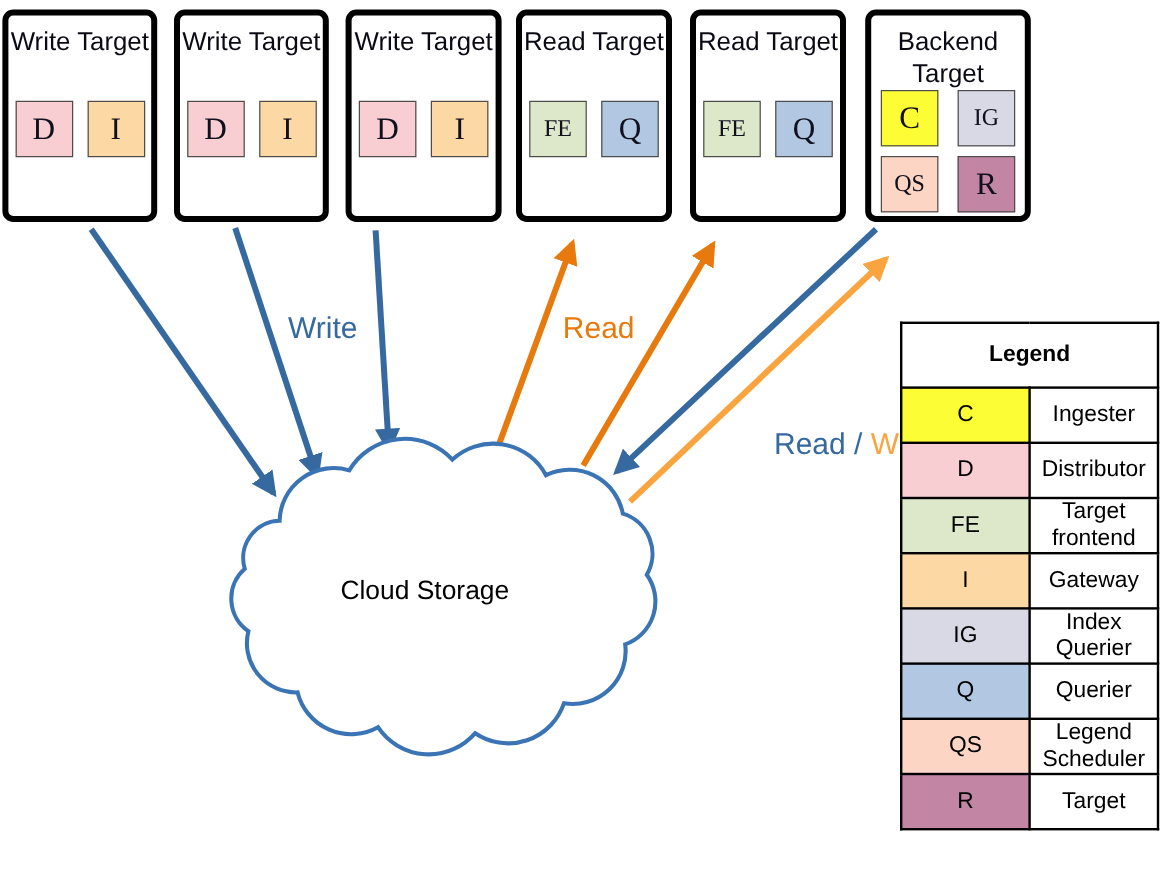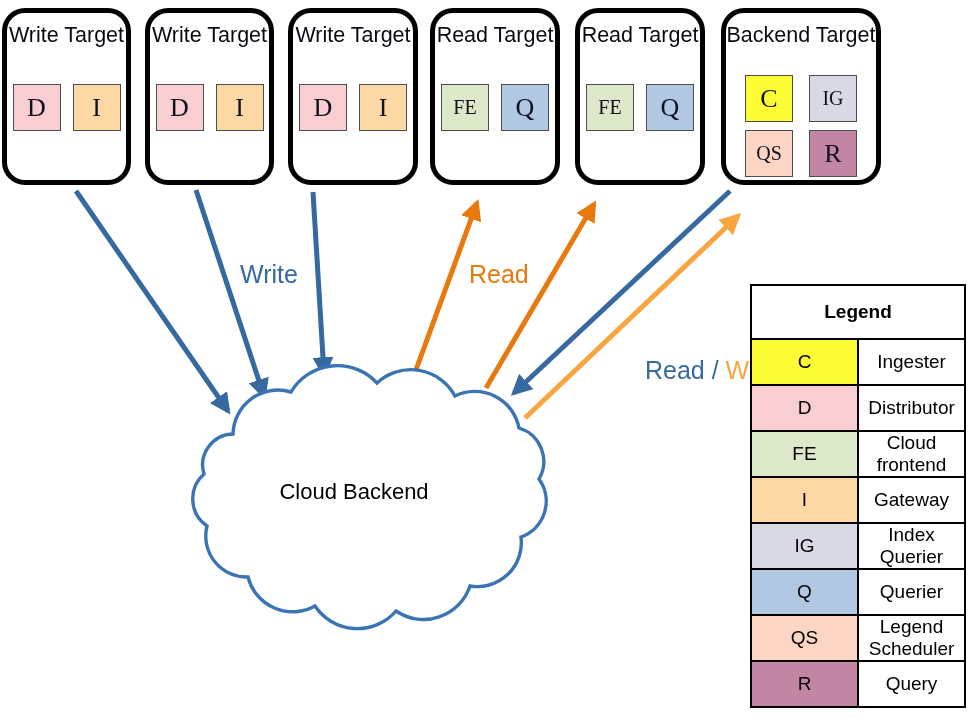--- a/index.html
+++ b/index.html
@@ -4,21 +4,21 @@
 <style>
   html,body{margin:0;padding:0;background:#fff;}
   .stage{
     position:relative;width:971px;height:725px;background:#ffffff;
     font-family:"Liberation Sans",sans-serif;overflow:hidden;
   }
   .layer{position:absolute;left:0;top:0;width:971px;height:725px;}
   
   .target{
     position:absolute;top:8px;height:177px;background:#ffffff;
-    border:5px solid #000;border-radius:23px;box-sizing:border-box;
+    border:5px solid #000;border-radius:9px;box-sizing:border-box;
   }
   .target-title{
     margin-top:9px;text-align:center;font-size:21.5px;line-height:26px;color:#0a0a14;
   }
   .comps{
     position:absolute;top:71px;left:0;right:0;
     display:flex;justify-content:center;gap:12px;
   }
   .comps-grid{
     position:absolute;top:62px;left:0;right:0;
@@ -45,21 +45,21 @@
   .c-orange-light{color:var(--orange-light);}
   
   .cloud-label{
     position:absolute;left:254px;top:479px;width:200px;text-align:center;
     font-size:22px;color:#000;
   }
   
   .legend{
     position:absolute;left:750px;top:268px;width:216px;
     border-collapse:collapse;table-layout:fixed;background:#fff;
-    font-size:19px;color:#000;margin-top:16px;
+    font-size:19px;color:#000;
   }
   .legend th,.legend td{border:2px solid #000;text-align:center;padding:0;}
   .legend th{height:52px;font-size:19px;font-weight:bold;}
   .legend td{height:44px;}
   .legend .key{width:65px;}
   .legend .bg-c{background:var(--comp-c);}
   .legend .bg-d{background:var(--comp-d);}
   .legend .bg-fe{background:var(--comp-fe);}
   .legend .bg-i{background:var(--comp-i);}
   .legend .bg-ig{background:var(--comp-ig);}
@@ -135,71 +135,71 @@
   </div>
 
   <div class="target" style="left:575px;width:130px;">
     <div class="target-title">Read Target</div>
     <div class="comps">
       <div class="comp comp-fe small">FE</div>
       <div class="comp comp-q">Q</div>
     </div>
   </div>
 
-  <div class="target" style="left:721px;width:160px;">
+  <div class="target" style="left:721px;width:138px;">
     <div class="target-title">Backend Target</div>
     <div class="comps-grid">
       <div class="comp comp-c">C</div>
       <div class="comp comp-ig small">IG</div>
       <div class="comp comp-qs small">QS</div>
       <div class="comp comp-r">R</div>
     </div>
   </div>
 
   <div class="flow-label c-blue" style="left:240px;top:260px;">Write</div>
   <div class="flow-label c-orange" style="left:469px;top:260px;">Read</div>
   <div class="flow-label" style="left:601px;top:356px;margin-left:44px;">
     <span class="c-blue">Read</span><span class="c-blue"> / </span><span class="c-orange-light">Write</span>
   </div>
 
-  <div class="cloud-label">Cloud Backend</div>
+  <div class="cloud-label">Cloud Storage</div>
 
   <table class="legend">
     <tbody>
         <tr>
       <th colspan="2">Legend</th>
     </tr>
     <tr>
       <td class="key bg-c">C</td>
       <td>Ingester</td>
     </tr>
     <tr>
       <td class="key bg-d">D</td>
       <td>Distributor</td>
     </tr>
     <tr>
       <td class="key bg-fe">FE</td>
-      <td>Cloud frontend</td>
+      <td>Target frontend</td>
     </tr>
     <tr>
       <td class="key bg-i">I</td>
       <td>Gateway</td>
     </tr>
     <tr>
       <td class="key bg-ig">IG</td>
       <td>Index Querier</td>
     </tr>
     <tr>
       <td class="key bg-q">Q</td>
       <td>Querier</td>
     </tr>
     <tr>
       <td class="key bg-qs">QS</td>
       <td>Legend Scheduler</td>
     </tr>
     <tr>
       <td class="key bg-r">R</td>
-      <td>Query</td>
+      <td>Target</td>
     </tr>
   </tbody>
     </table>
 
 </div>
 
 </body></html>

